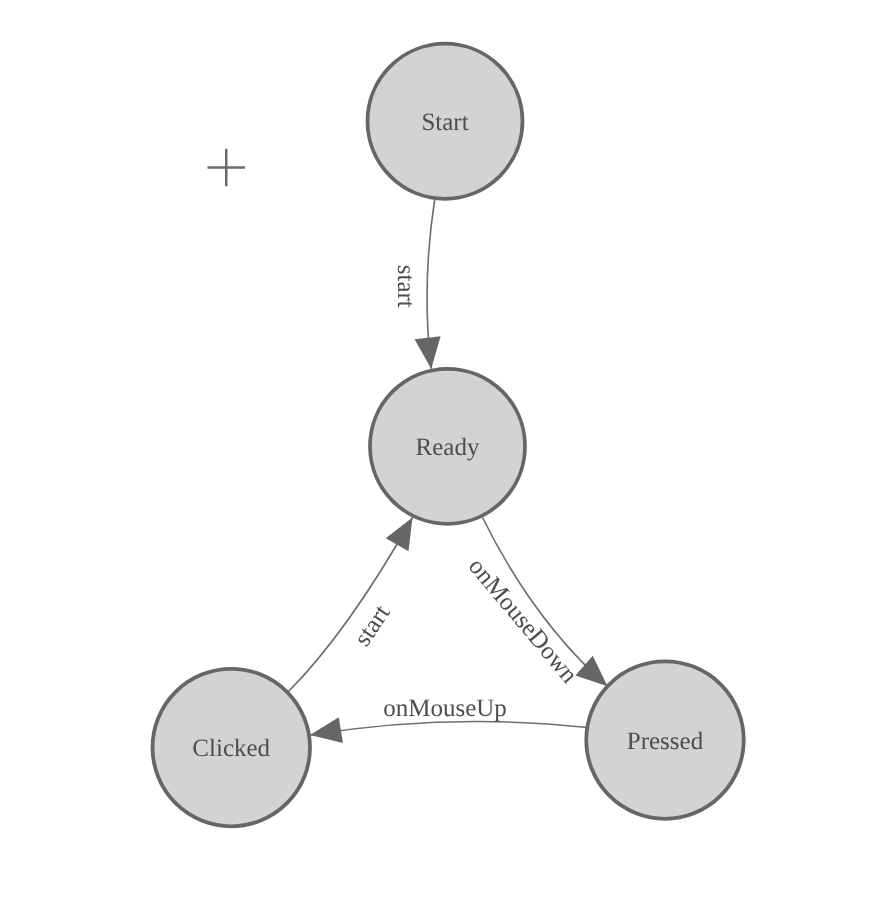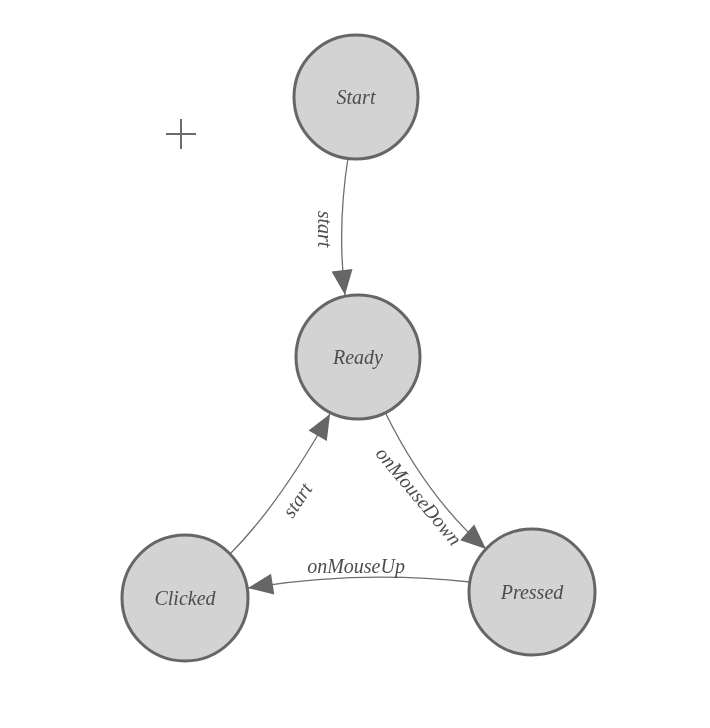--- a/index.html
+++ b/index.html
@@ -9,21 +9,20 @@
     width: 710px;
     height: 728px;
     overflow: hidden;
     font-family: "Liberation Serif", "DejaVu Serif", serif;
   }
   .canvas-wrap {
     position: relative;
     width: 710px;
     height: 728px;
     background: #ffffff;
-    font-style: italic;
   }
   svg { display: block; }
   .node-circle { cursor: pointer; }
   .edge-path { fill: none; cursor: pointer; }
   .node-label {
     font-family: "Liberation Serif", "DejaVu Serif", serif;
     font-size: 20px;
     pointer-events: none;
   }
   .edge-label {

